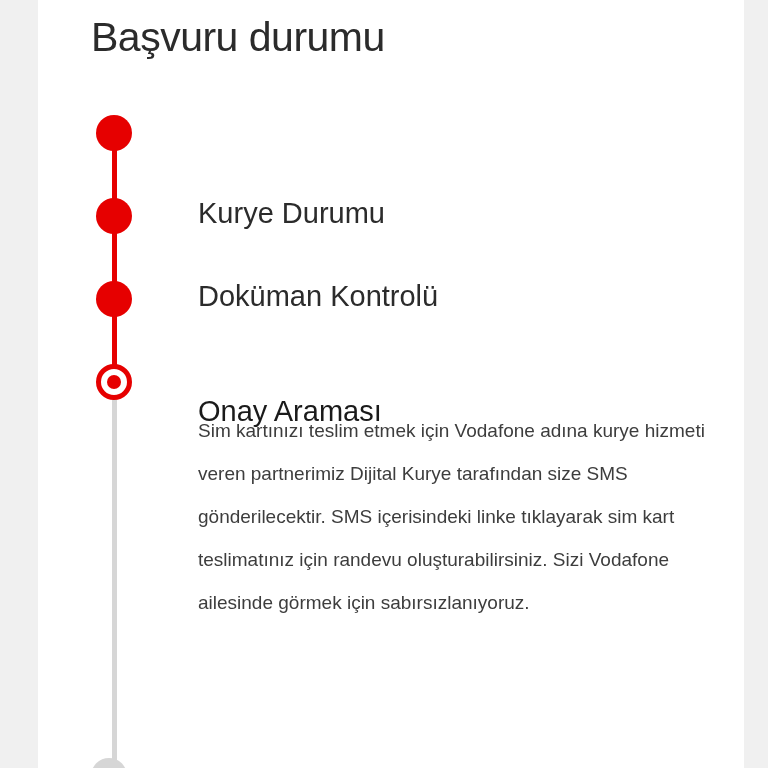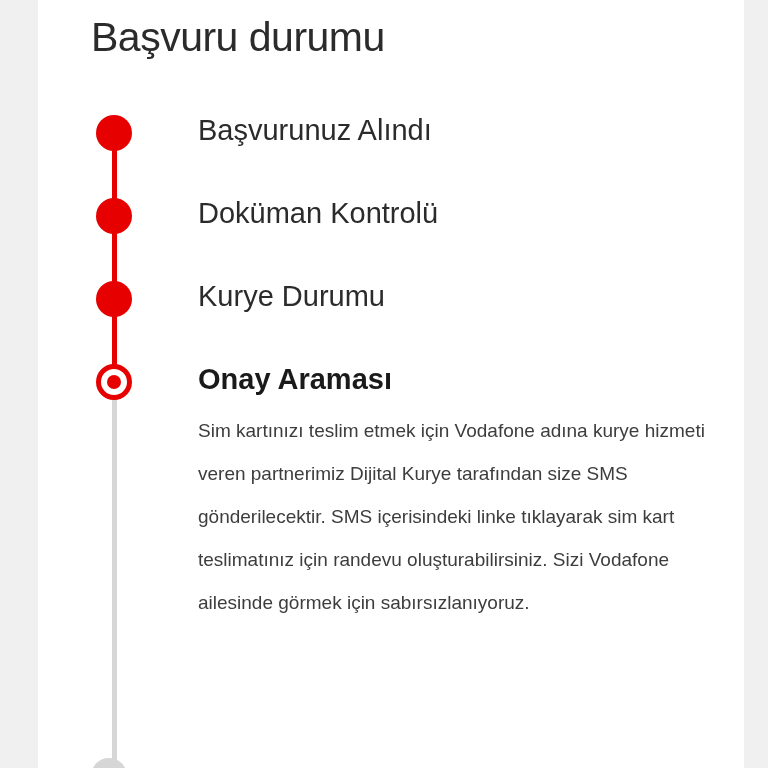--- a/index.html
+++ b/index.html
@@ -90,22 +90,23 @@
   }
   .step-label {
     position: absolute;
     left: 107px;
     top: 4px;
     font-size: 29px;
     color: #2b2b2b;
     white-space: nowrap;
   }
   .step-label.current {
-    font-weight: bold;
+    font-weight: normal;
     color: #1a1a1a;
+    margin-top: 32px;
   }
   .step-desc {
     position: absolute;
     left: 107px;
     top: 50px;
     width: 530px;
     font-size: 19px;
     line-height: 43px;
     color: #3d3d3d;
   }
@@ -131,31 +132,30 @@
 
     <div class="page-title">Başvuru durumu</div>
 
     <div class="timeline">
 
       <div class="track"></div>
       <div class="track-tail"></div>
 
       <div class="step">
         <span class="dot"></span>
-        <span class="step-label">Başvurunuz Alındı</span>
+      </div>
+
+      <div class="step">
+        <span class="dot"></span>
+        <span class="step-label">Kurye Durumu</span>
       </div>
 
       <div class="step">
         <span class="dot"></span>
         <span class="step-label">Doküman Kontrolü</span>
-      </div>
-
-      <div class="step">
-        <span class="dot"></span>
-        <span class="step-label">Kurye Durumu</span>
       </div>
 
       <div class="step-last">
         <span class="dot current"></span>
         <span class="step-label current">Onay Araması</span>
         <span class="step-desc">Sim kartınızı teslim etmek için Vodafone adına kurye hizmeti veren partnerimiz Dijital Kurye tarafından size SMS gönderilecektir. SMS içerisindeki linke tıklayarak sim kart teslimatınız için randevu oluşturabilirsiniz. Sizi Vodafone ailesinde görmek için sabırsızlanıyoruz.</span>
       </div>
 
     </div>
 

